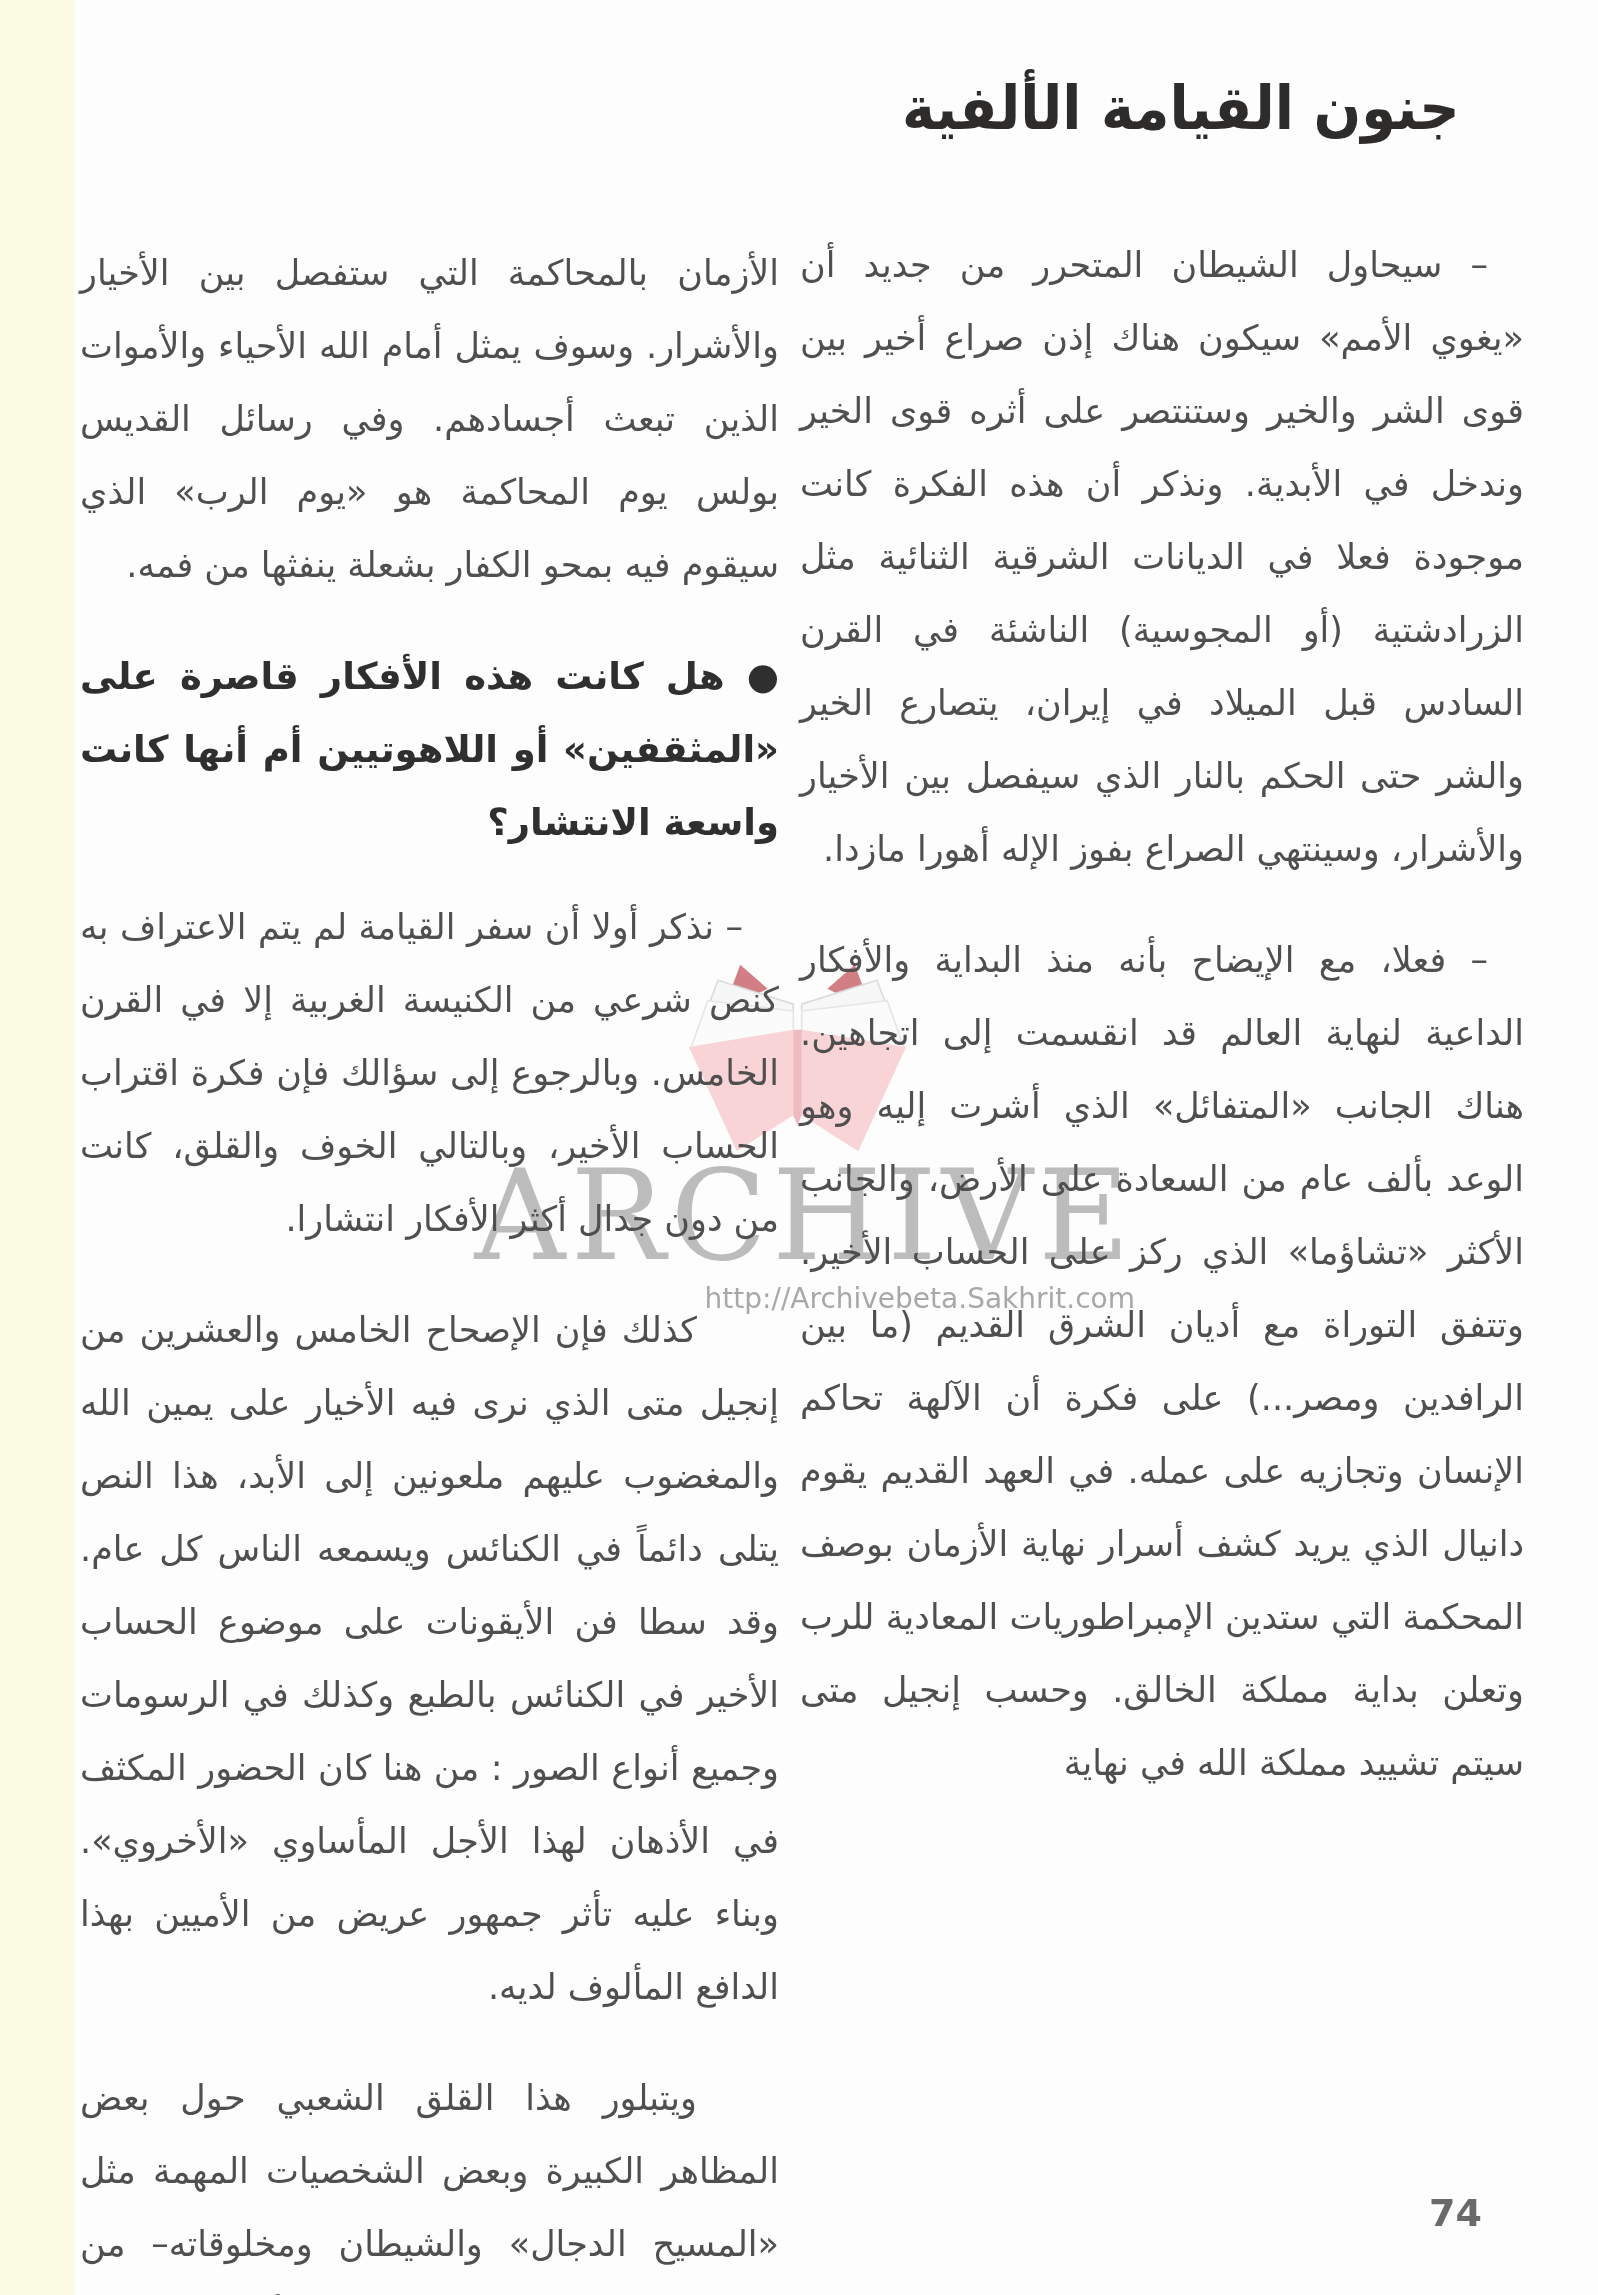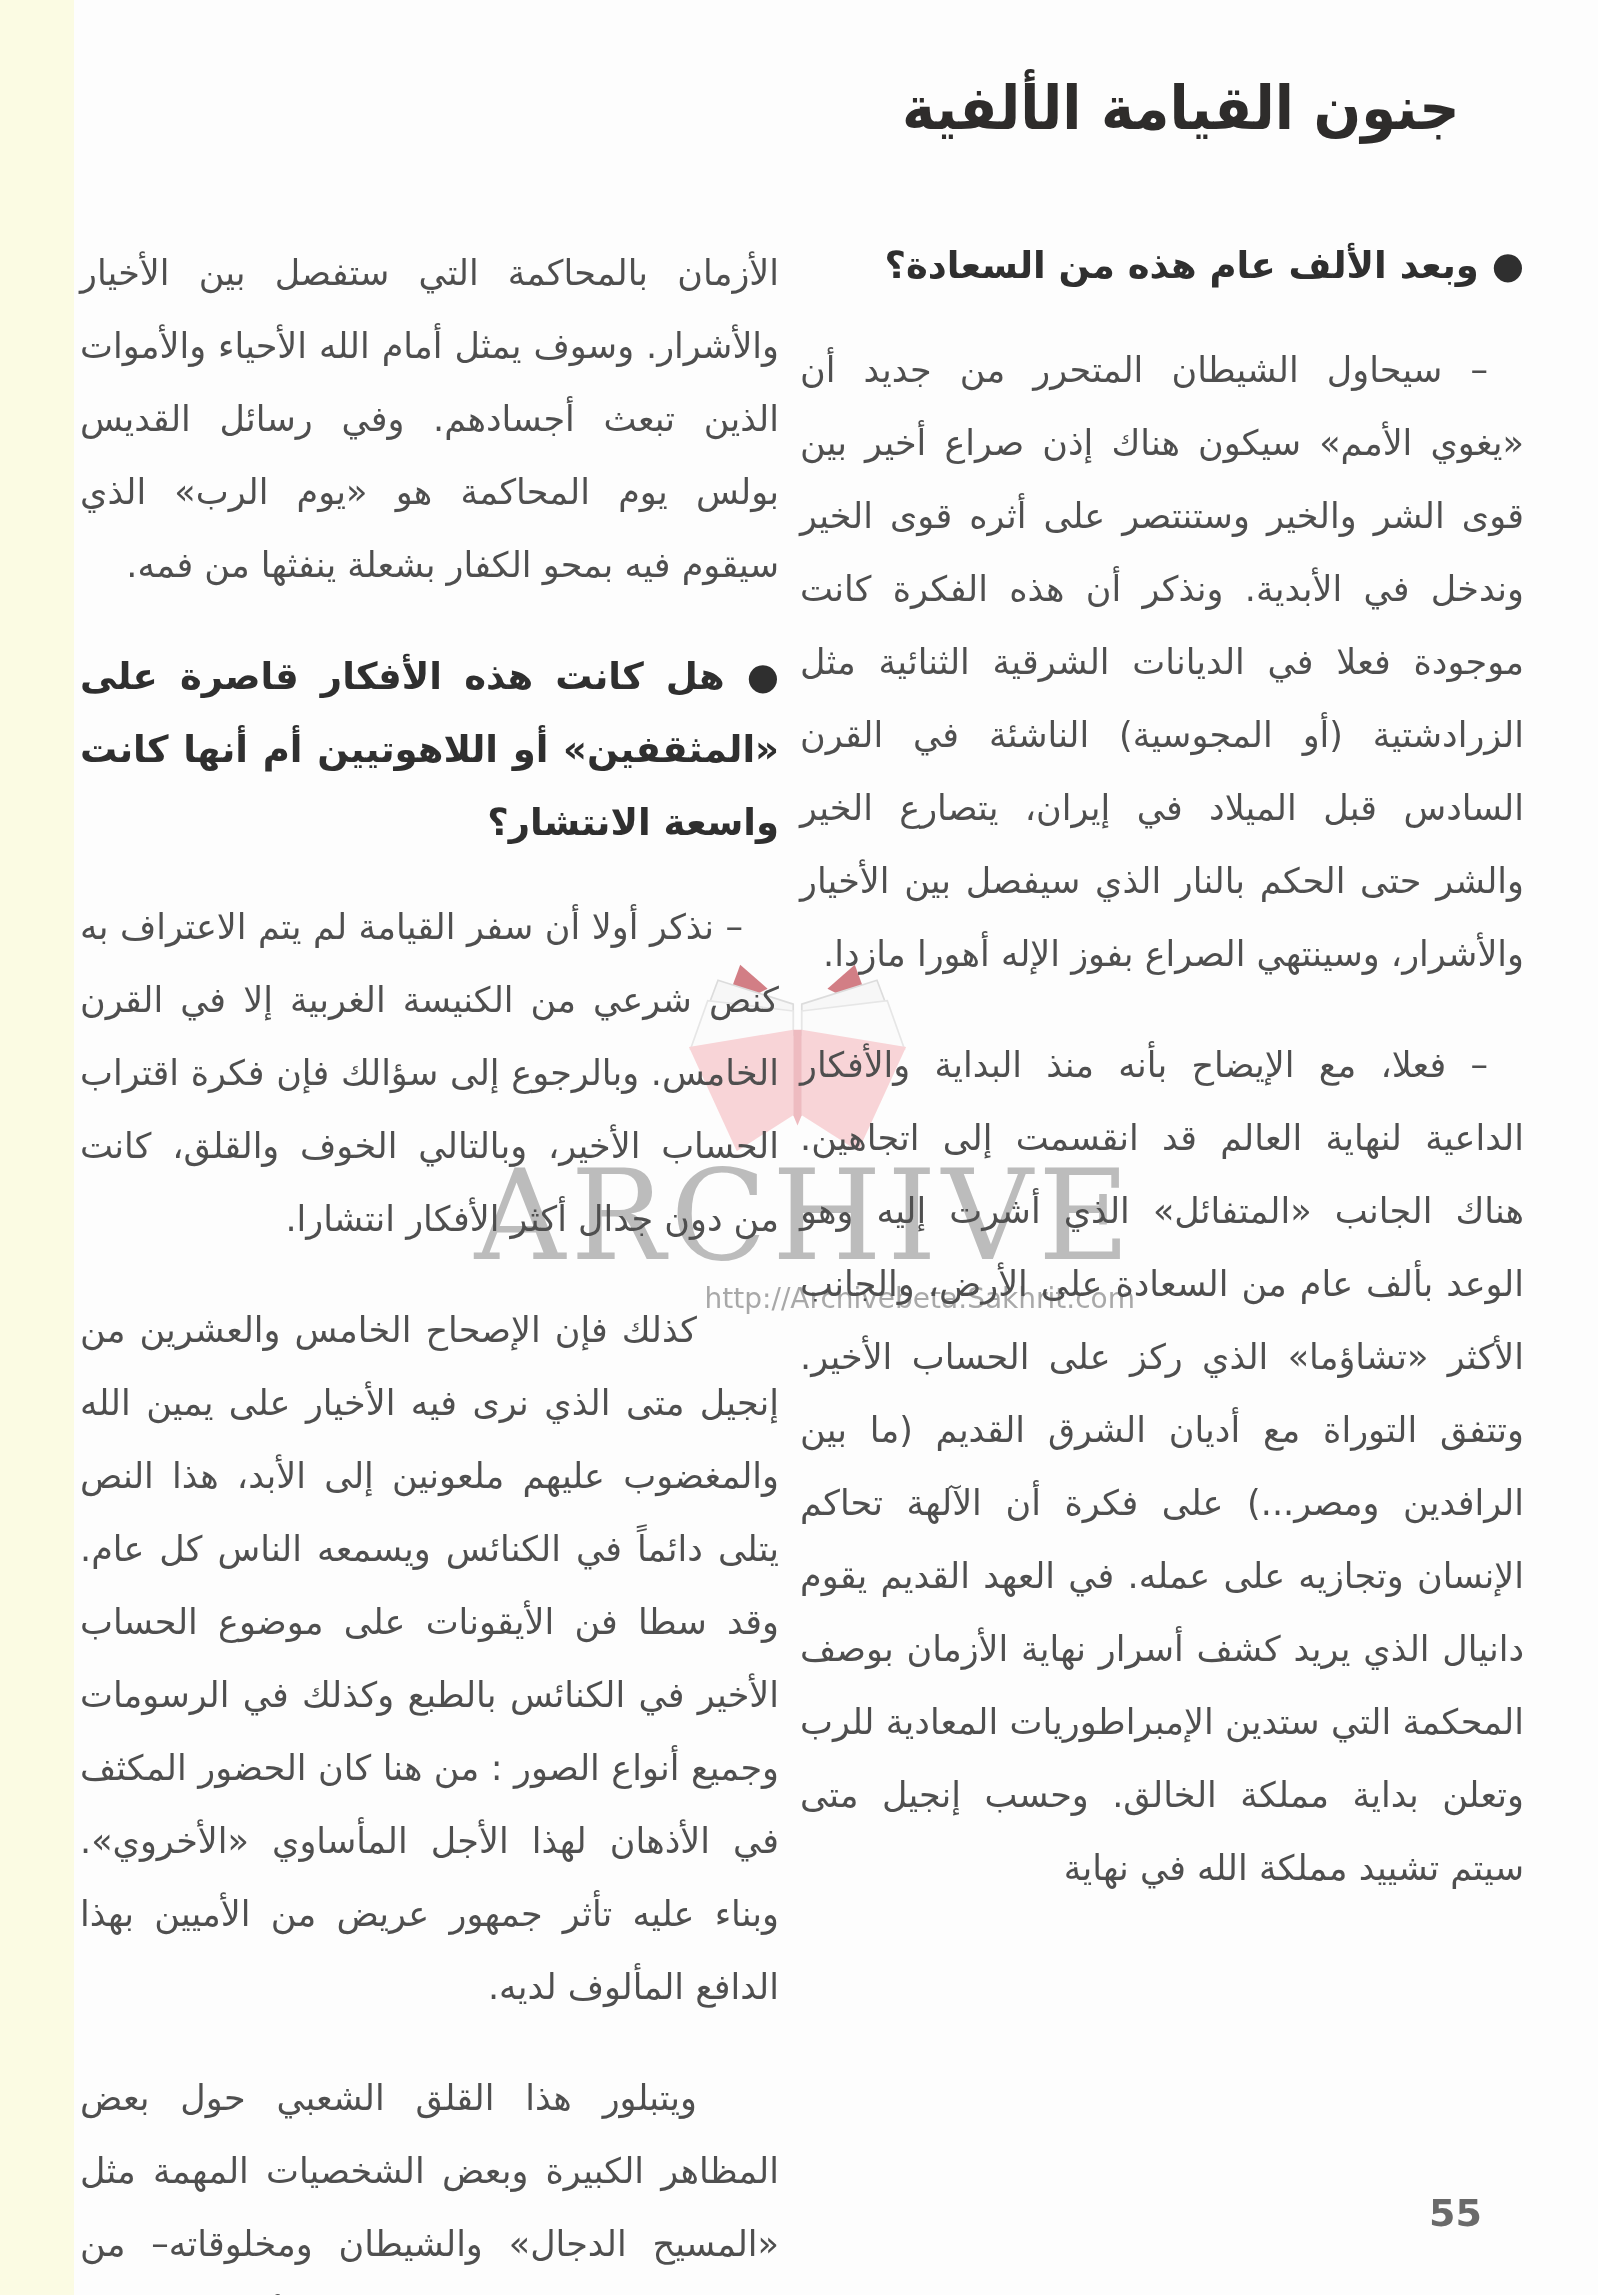--- a/index.html
+++ b/index.html
@@ -134,30 +134,29 @@
     </svg>
     <div class="wm-text">ARCHIVE</div>
     <div class="wm-url">http://Archivebeta.Sakhrit.com</div>
   </div>
 
   <div class="content-layer">
 
     <div class="page-title">جنون القيامة الألفية</div>
 
     <div class="col col-right">
-      <p class="question">● وبعد الألف عام هذه من السعادة؟</p>
       <p class="answer indent-sm">– سيحاول الشيطان المتحرر من جديد أن «يغوي الأمم» سيكون هناك إذن صراع أخير بين قوى الشر والخير وستنتصر على أثره قوى الخير وندخل في الأبدية. ونذكر أن هذه الفكرة كانت موجودة فعلا في الديانات الشرقية الثنائية مثل الزرادشتية (أو المجوسية) الناشئة في القرن السادس قبل الميلاد في إيران، يتصارع الخير والشر حتى الحكم بالنار الذي سيفصل بين الأخيار والأشرار، وسينتهي الصراع بفوز الإله أهورا مازدا.</p>
       <p class="answer indent-sm">– فعلا، مع الإيضاح بأنه منذ البداية والأفكار الداعية لنهاية العالم قد انقسمت إلى اتجاهين. هناك الجانب «المتفائل» الذي أشرت إليه وهو الوعد بألف عام من السعادة على الأرض، والجانب الأكثر «تشاؤما» الذي ركز على الحساب الأخير. وتتفق التوراة مع أديان الشرق القديم (ما بين الرافدين ومصر...) على فكرة أن الآلهة تحاكم الإنسان وتجازيه على عمله. في العهد القديم يقوم دانيال الذي يريد كشف أسرار نهاية الأزمان بوصف المحكمة التي ستدين الإمبراطوريات المعادية للرب وتعلن بداية مملكة الخالق. وحسب إنجيل متى سيتم تشييد مملكة الله في نهاية</p>
     </div>
 
     <div class="col col-left">
       <p class="para">الأزمان بالمحاكمة التي ستفصل بين الأخيار والأشرار. وسوف يمثل أمام الله الأحياء والأموات الذين تبعث أجسادهم. وفي رسائل القديس بولس يوم المحاكمة هو «يوم الرب» الذي سيقوم فيه بمحو الكفار بشعلة ينفثها من فمه.</p>
       <p class="question mt-lg">● هل كانت هذه الأفكار قاصرة على «المثقفين» أو اللاهوتيين أم أنها كانت واسعة الانتشار؟</p>
       <p class="answer indent-sm">– نذكر أولا أن سفر القيامة لم يتم الاعتراف به كنص شرعي من الكنيسة الغربية إلا في القرن الخامس. وبالرجوع إلى سؤالك فإن فكرة اقتراب الحساب الأخير، وبالتالي الخوف والقلق، كانت من دون جدال أكثر الأفكار انتشارا.</p>
       <p class="para indent-lg">كذلك فإن الإصحاح الخامس والعشرين من إنجيل متى الذي نرى فيه الأخيار على يمين الله والمغضوب عليهم ملعونين إلى الأبد، هذا النص يتلى دائماً في الكنائس ويسمعه الناس كل عام. وقد سطا فن الأيقونات على موضوع الحساب الأخير في الكنائس بالطبع وكذلك في الرسومات وجميع أنواع الصور : من هنا كان الحضور المكثف في الأذهان لهذا الأجل المأساوي «الأخروي». وبناء عليه تأثر جمهور عريض من الأميين بهذا الدافع المألوف لديه.</p>
       <p class="para indent-lg">ويتبلور هذا القلق الشعبي حول بعض المظاهر الكبيرة وبعض الشخصيات المهمة مثل «المسيح الدجال» والشيطان ومخلوقاته– من الوثنيين والسحرة والملحدين وأبناء الديانات الأخرى...</p>
     </div>
 
-    <div class="page-number">55</div>
+    <div class="page-number">74</div>
 
   </div>
 </div>
 
 
 </body></html>

